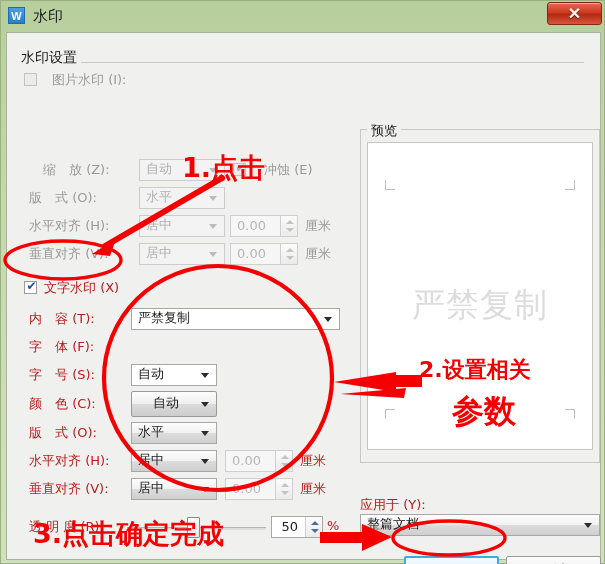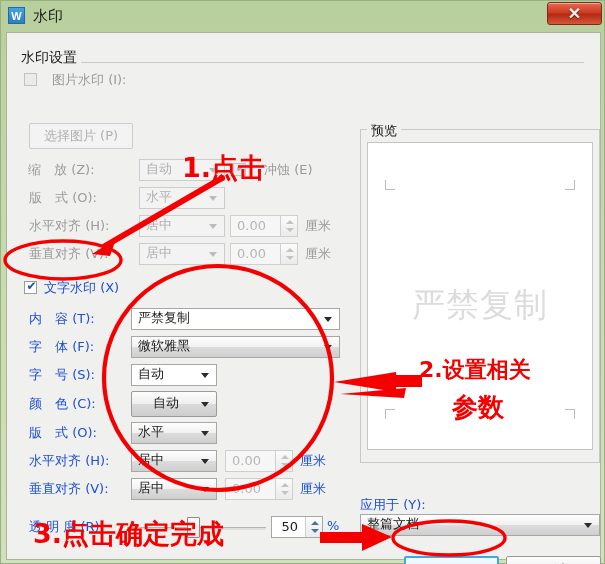--- a/index.html
+++ b/index.html
@@ -58,21 +58,21 @@
     position:absolute; left:12px; top:29px; width:565px; height:1px; background:#c8c8c8;
   }
   .group-title{
     position:absolute; left:10px; top:16px; padding:0 4px; background:#f0f0ef;
     font-size:14px; color:#1b1b1b;
     font-family:"DejaVu Sans","Liberation Sans",sans-serif;
   }
 
   
   .lbl{
-    position:absolute; font-size:13px; color:#1d4ed8; white-space:nowrap;
+    position:absolute; font-size:13px; color:#b91c1c; white-space:nowrap;
     font-family:"DejaVu Sans","Liberation Sans",sans-serif;
   }
   .lbl.dis{ color:#9a9a9a; }
 
   
   .cb{
     position:absolute; width:13px; height:13px;
     border:1px solid #9b9b9b; background:#fff;
   }
   .cb.dis{ background:#eceaea; border-color:#c2c2c2; }
@@ -193,21 +193,21 @@
 
   
   .anno{ position:absolute; left:0; top:0; width:605px; height:564px; pointer-events:none; }
   .anno-text{
     position:absolute; color:#f50000; white-space:nowrap;
     font-family:"DejaVu Sans","Liberation Sans",sans-serif;
     font-size:27px; font-weight:bold;
   }
   .a1{ left:182px; top:150px; }
   .a2{ left:419px; top:355px; font-size:22px; }
-  .a2b{ left:452px; top:390px; font-size:26px; }
+  .a2b{ left:452px; top:390px; font-size:32px; }
   .a3{ left:33px; top:516px; font-size:27px; }
 </style>
 </head>
 <body>
 
 <div id="root">
 
   <div class="win-frame">
 
     <div class="titlebar">
@@ -219,23 +219,22 @@
     </div>
 
     <div class="client">
 
       <div class="group-line"></div>
       <div class="group-title">水印设置</div>
 
       <div class="cb dis" style="left:17px; top:40px;"></div>
       <div class="lbl dis" style="left:37px; top:38px;margin-left:8px;">图片水印 (I):</div>
 
-      <div class="pic-btn">选择图片 (P)</div>
-
-      <div class="lbl dis" style="left:21px; top:128px;">缩　放 (Z):</div>
+
+      <div class="lbl dis" style="left:36px; top:128px;">缩　放 (Z):</div>
       <div class="combo dis" style="left:132px; top:126px; width:86px;">
         <span class="val">自动</span>
         <span class="arrow"></span>
       </div>
       <div class="cb dis checked" style="left:226px; top:130px;"></div>
       <div class="lbl dis" style="left:245px; top:128px;margin-left:12px;">冲蚀 (E)</div>
 
       <div class="lbl dis" style="left:22px; top:156px;">版　式 (O):</div>
       <div class="combo dis" style="left:132px; top:154px; width:86px;">
         <span class="val">水平</span>
@@ -273,24 +272,20 @@
       <div class="cb checked" style="left:17px; top:248px;"></div>
       <div class="lbl" style="left:37px; top:246px;">文字水印 (X)</div>
 
       <div class="lbl" style="left:22px; top:277px;">内　容 (T):</div>
       <div class="combo" style="left:124px; top:275px; width:209px;">
         <span class="val">严禁复制</span>
         <span class="arrow"></span>
       </div>
 
       <div class="lbl" style="left:22px; top:305px;">字　体 (F):</div>
-      <div class="combo grad" style="left:124px; top:303px; width:209px;">
-        <span class="val">微软雅黑</span>
-        <span class="arrow"></span>
-      </div>
 
       <div class="lbl" style="left:22px; top:333px;">字　号 (S):</div>
       <div class="combo" style="left:124px; top:331px; width:86px;">
         <span class="val">自动</span>
         <span class="arrow"></span>
       </div>
 
       <div class="lbl" style="left:22px; top:362px;">颜　色 (C):</div>
       <div class="combo btnlike" style="left:124px; top:358px; width:86px; height:26px;">
         <span class="val" style="line-height:24px;">自动</span>

